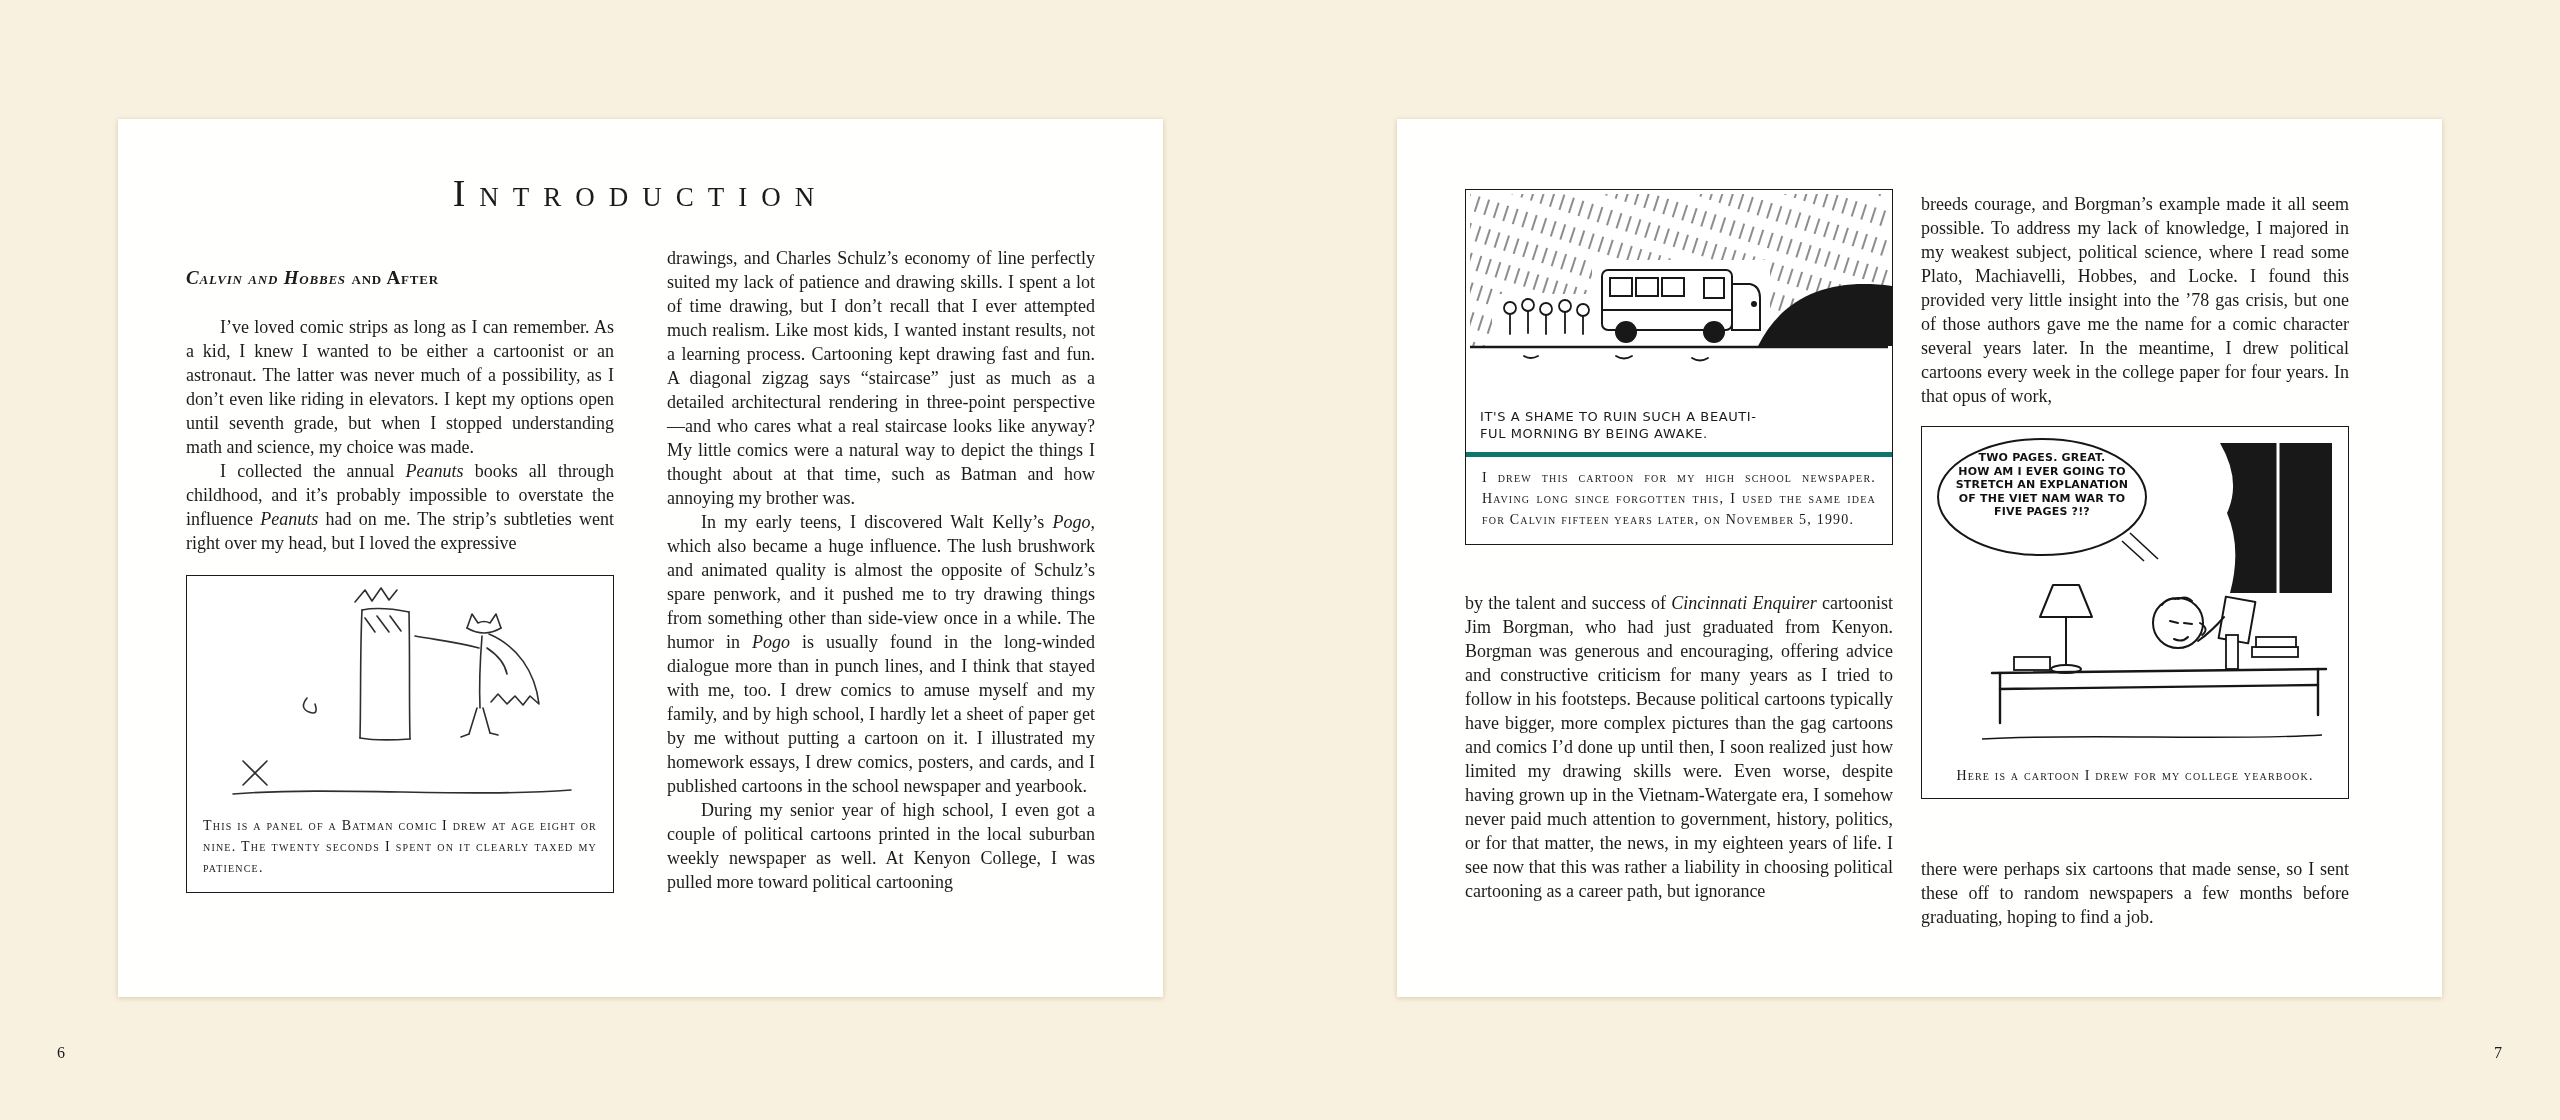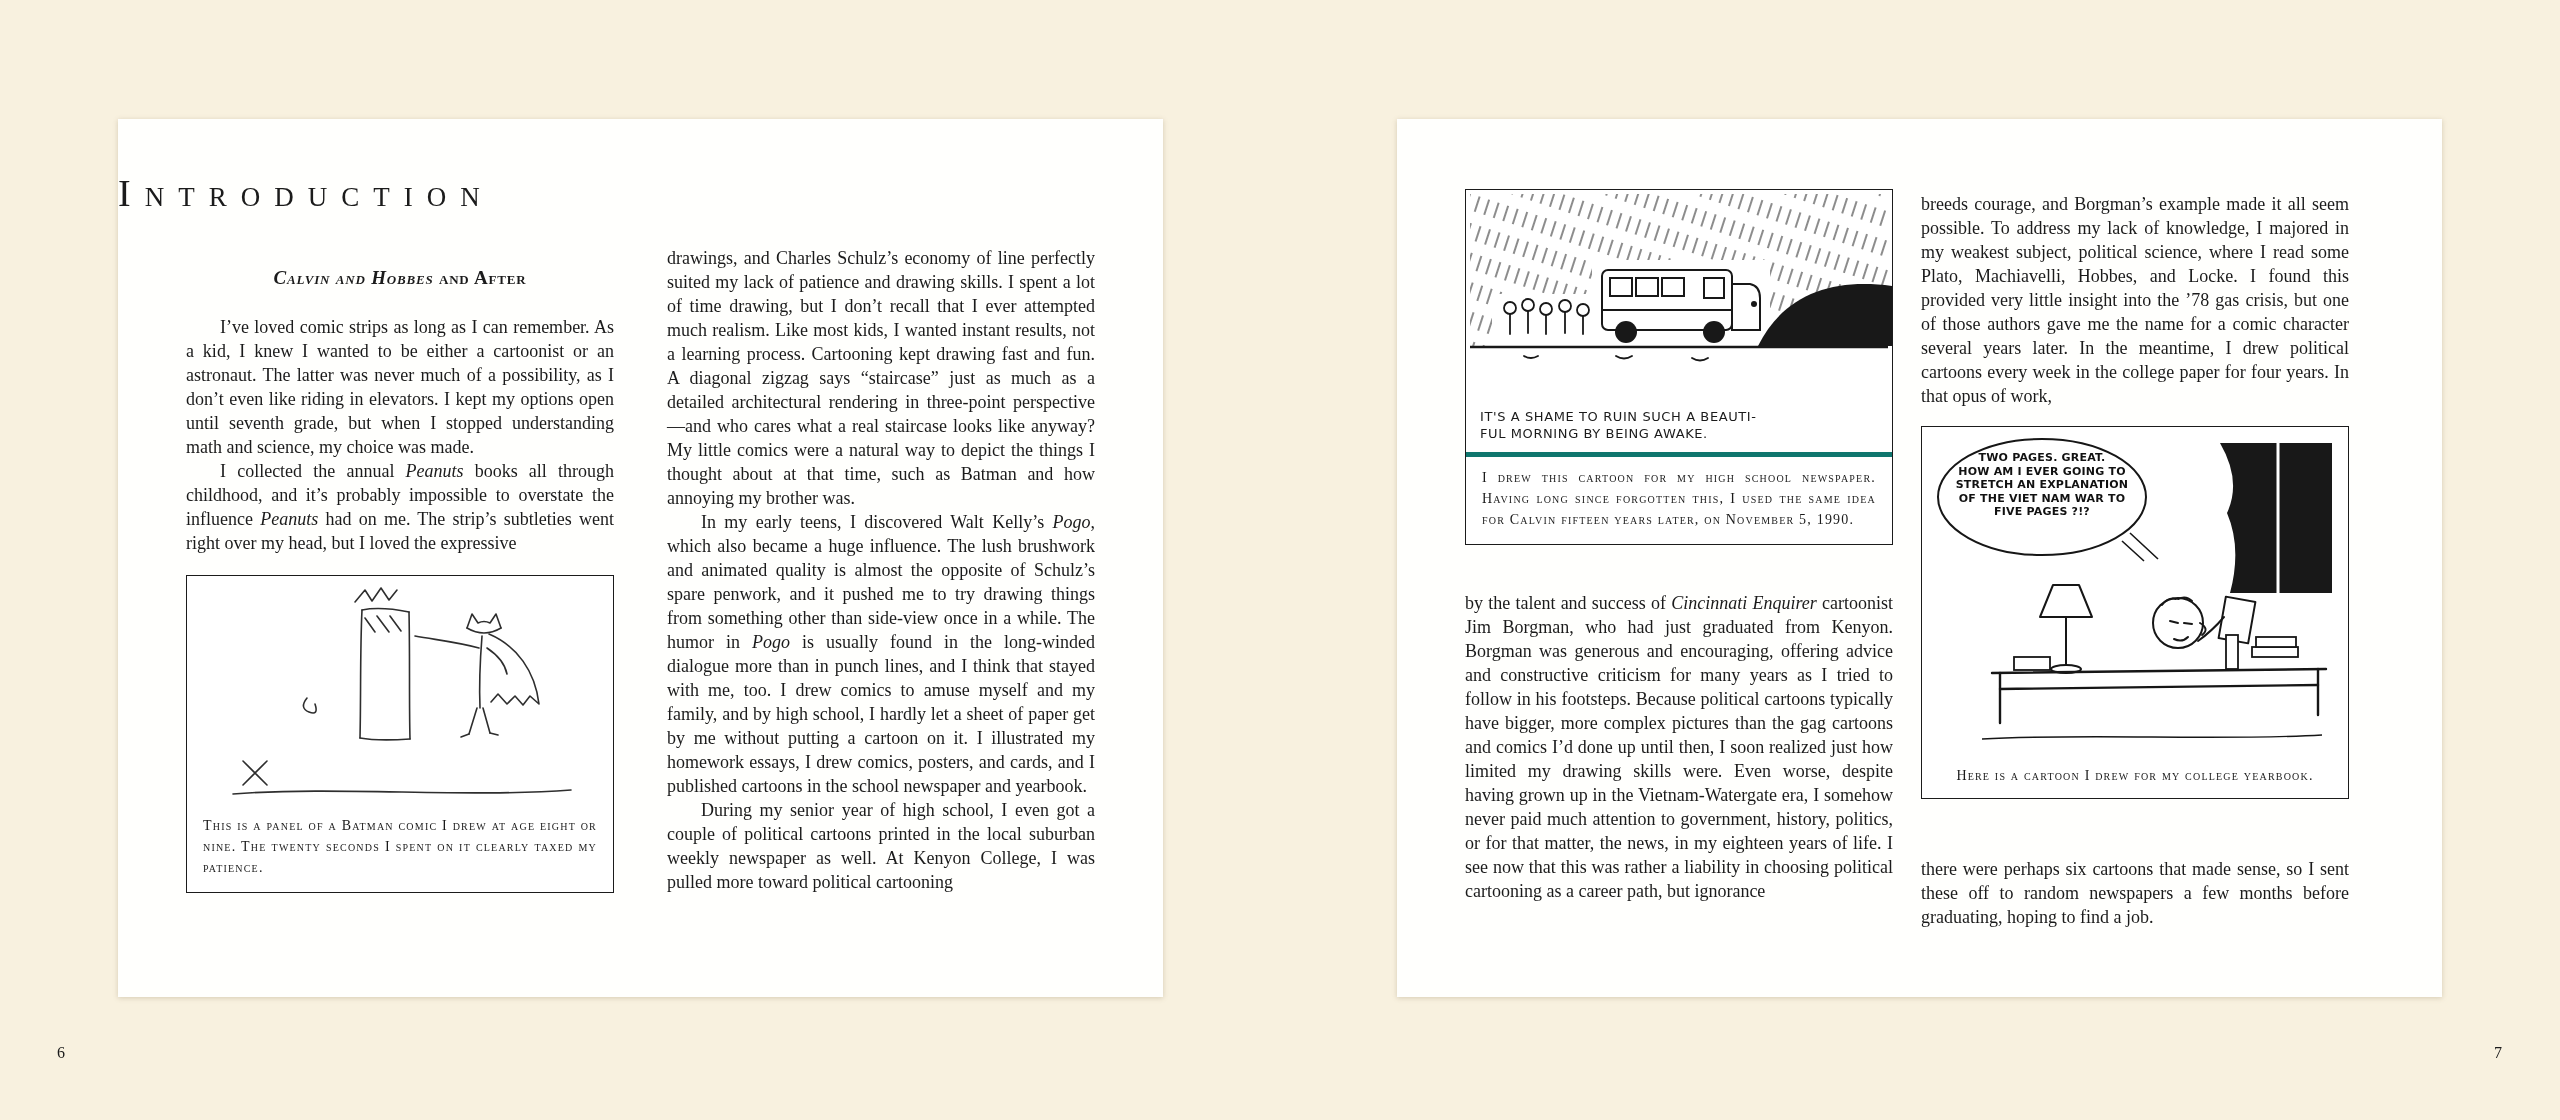--- a/index.html
+++ b/index.html
@@ -8,30 +8,30 @@
     background:#f8f1df;
     font-family:"Liberation Serif", serif;color:#1b1b1b;
   }
   .page{
     position:absolute;top:119px;width:1045px;height:878px;background:#fffffd;
     box-shadow:0 1px 5px rgba(110,90,50,0.25);
   }
   #left-page{left:118px;}
   #right-page{left:1397px;}
   .page-title{
-    position:absolute;top:52px;left:0;right:0;margin:0;
+    position:absolute;top:52px;left:0;right:0;margin:0;text-align:center;
     font-size:38px;font-weight:normal;font-variant:small-caps;letter-spacing:14px;
   }
   .col{position:absolute;width:428px;text-align:justify;}
   .col-l1{left:68px;top:148px;}
   .col-l2{left:549px;top:127px;}
   .col-r1{left:68px;top:70px;}
   .col-r2{left:524px;top:73px;}
   .section-heading{
-    margin:0 0 26px 0;text-align:center;font-size:19px;font-weight:bold;
+    margin:0 0 26px 0;text-align:left;font-size:19px;font-weight:bold;
     font-variant:small-caps;letter-spacing:0.8px;
   }
   .section-heading em{font-style:italic;}
   p.body-text{margin:0;font-size:18px;line-height:24px;text-indent:34px;}
   p.body-text.noindent{text-indent:0;}
   p.body-text em{}
   figure.figure{
     margin:20px 0 0 0;border:1.5px solid #1b1b1b;background:#fff;
   }
   figure.figure svg{display:block;width:100%;height:auto;}

